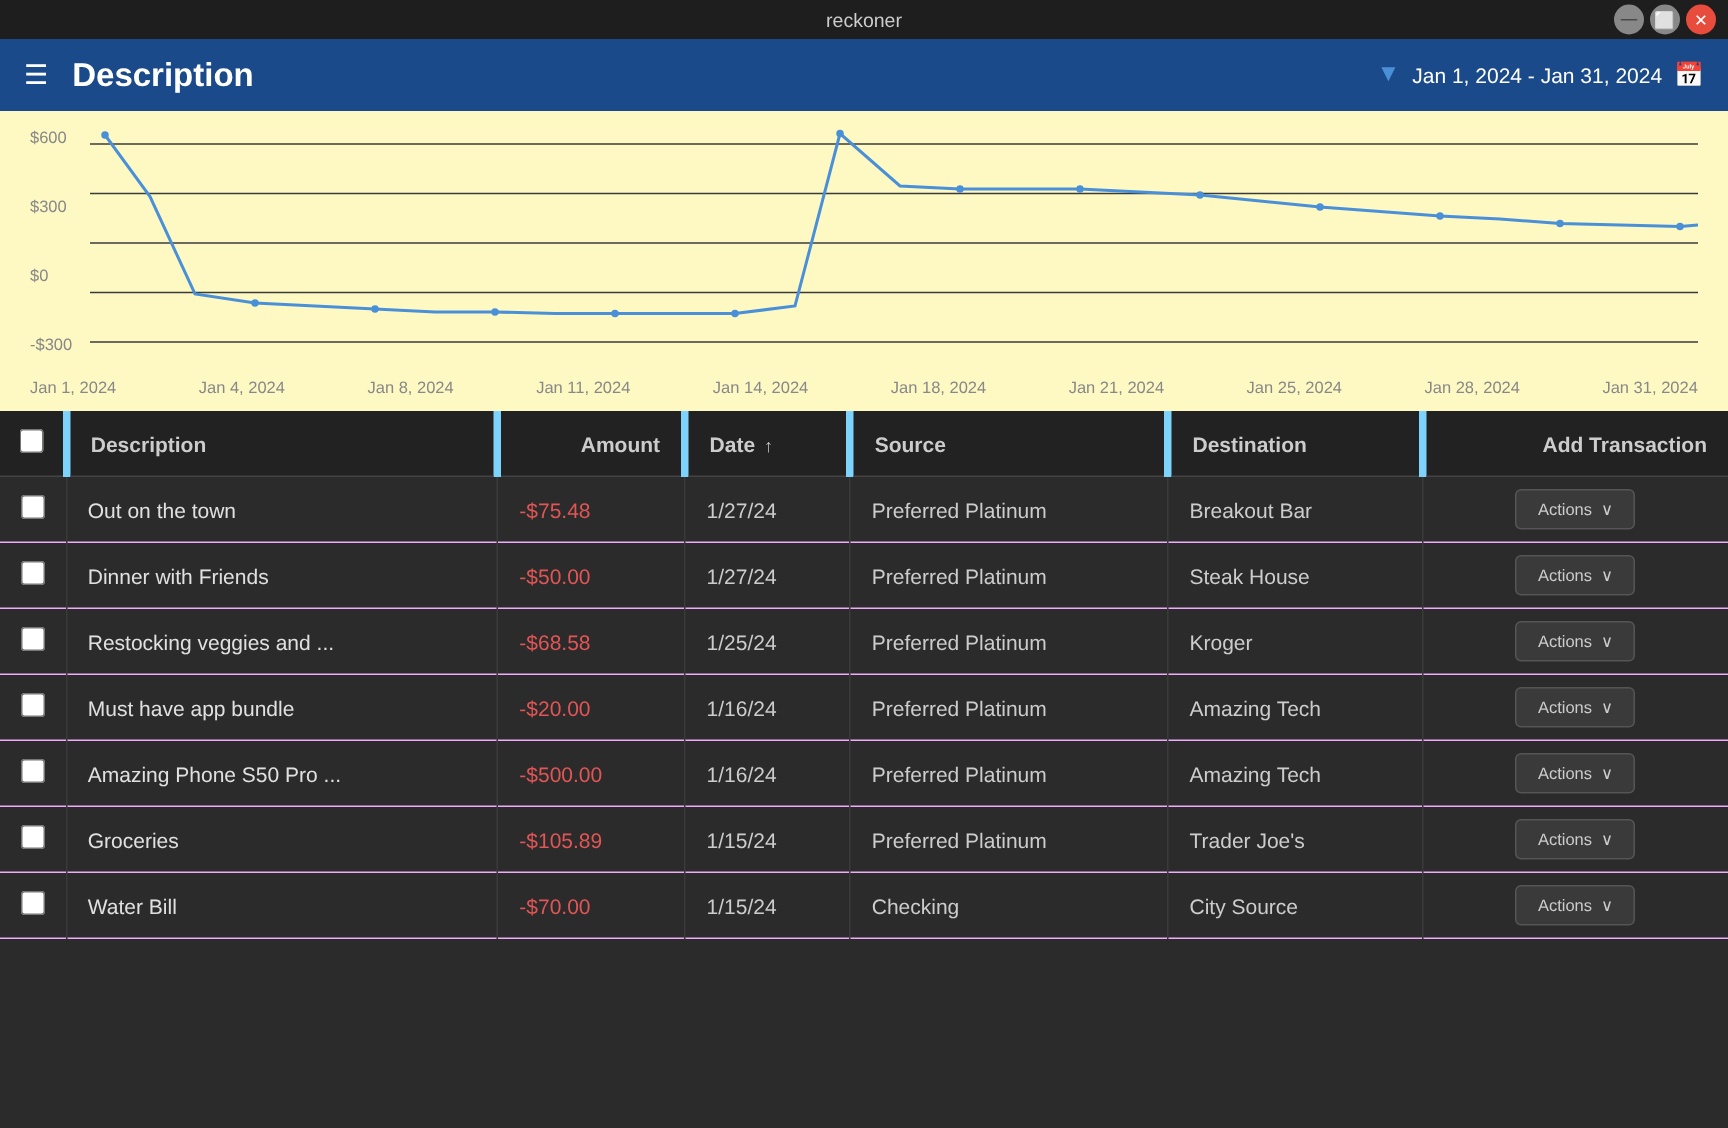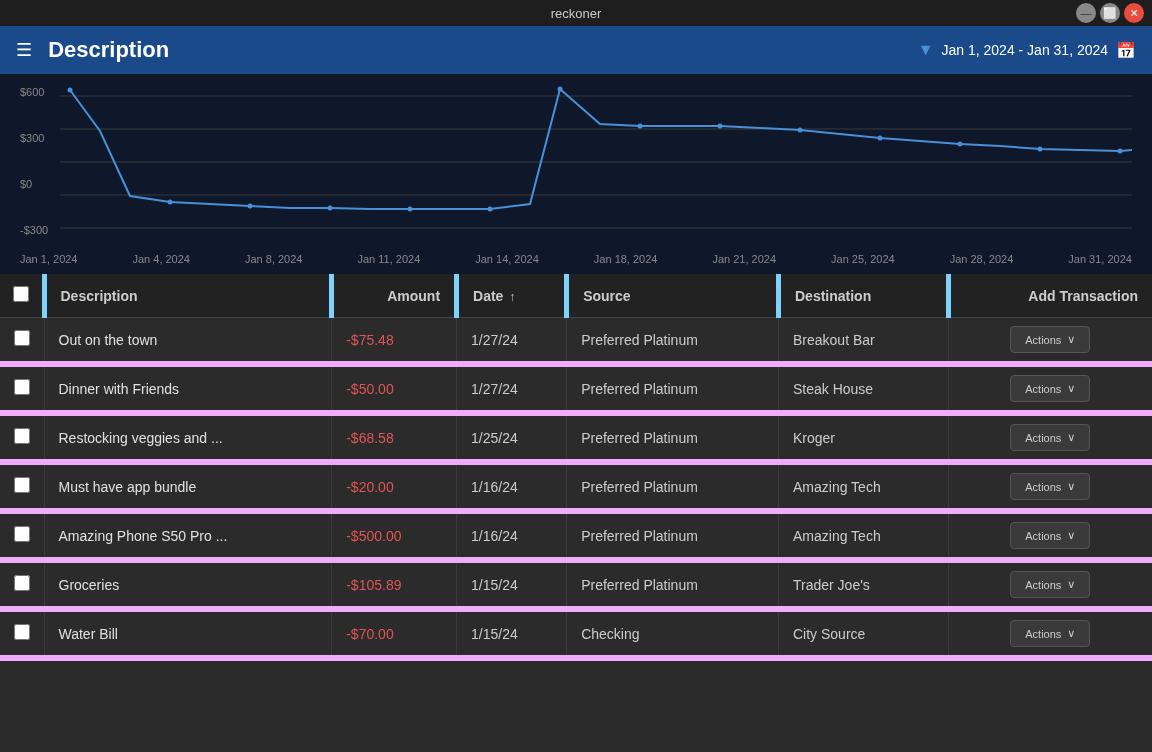--- a/index.html
+++ b/index.html
@@ -79,21 +79,21 @@
     .filter-icon {
       color: #4a90d9;
       font-size: 16px;
     }
     .calendar-icon {
       font-size: 16px;
     }
 
     
     .chart-container {
-      background: #0f172a;
+      background: #fef9c3;
       padding: 12px 20px 0 20px;
       height: 200px;
       position: relative;
     }
     .chart-area {
       width: 100%;
       height: 160px;
     }
     .chart-labels {
       display: flex;
@@ -133,21 +133,21 @@
       text-align: center;
       padding: 12px 8px;
     }
     .add-tx-th {
       text-align: right;
       white-space: nowrap;
       color: #ccc;
     }
 
     tbody tr {
-      border-bottom: 6px solid #f0abfc;
+      border-bottom: 1px solid #f0abfc;
       background: #2b2b2b;
     }
     td {
       padding: 12px 14px;
       border-right: 1px solid #3a3a3a;
       vertical-align: middle;
     }
     td:last-child { border-right: none; }
 
     .check-td {

